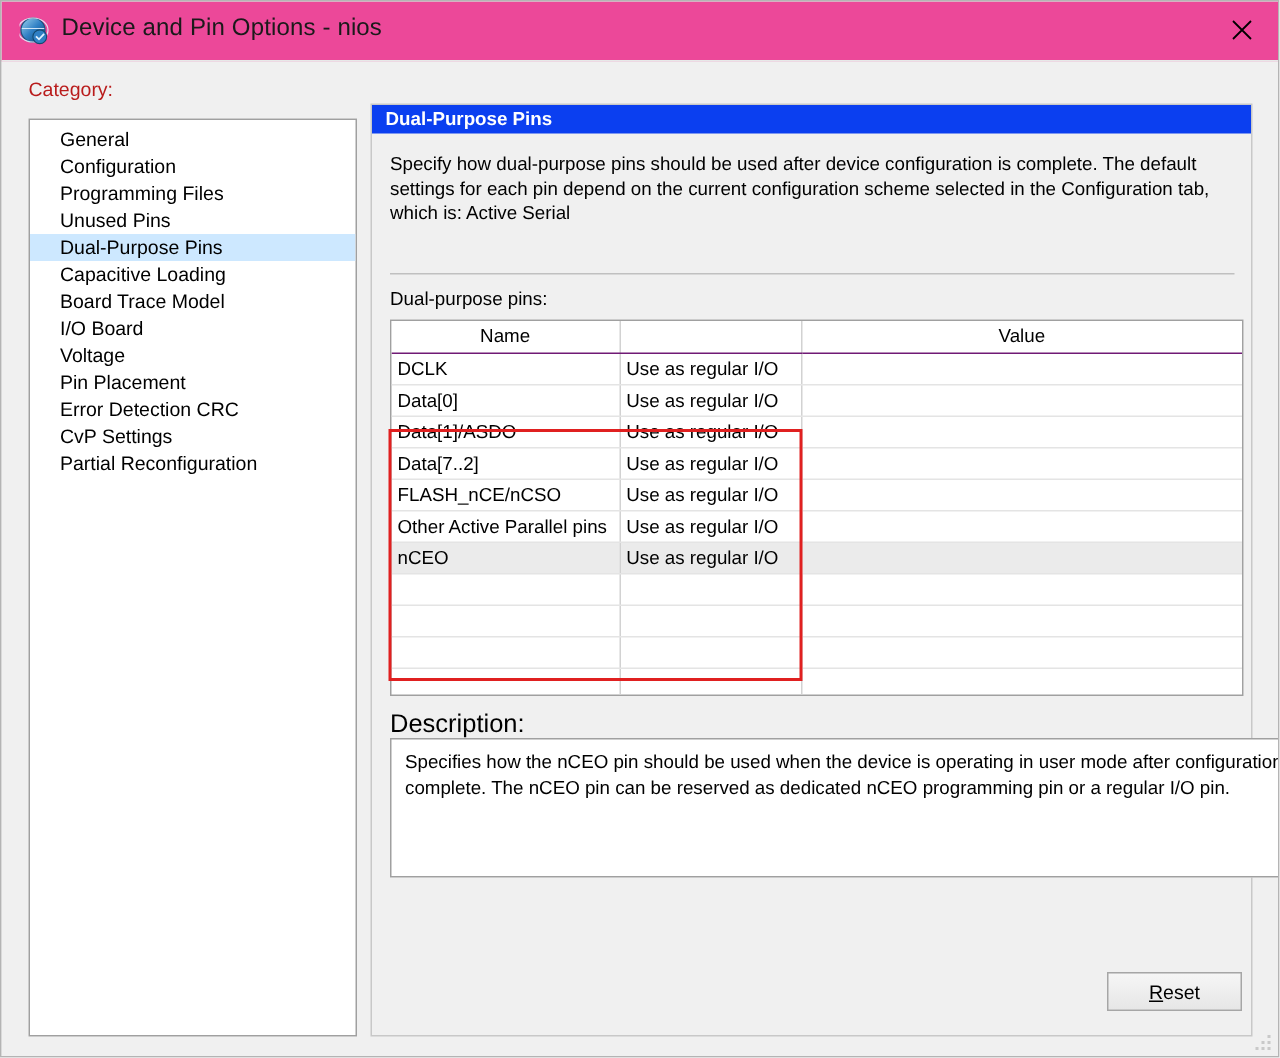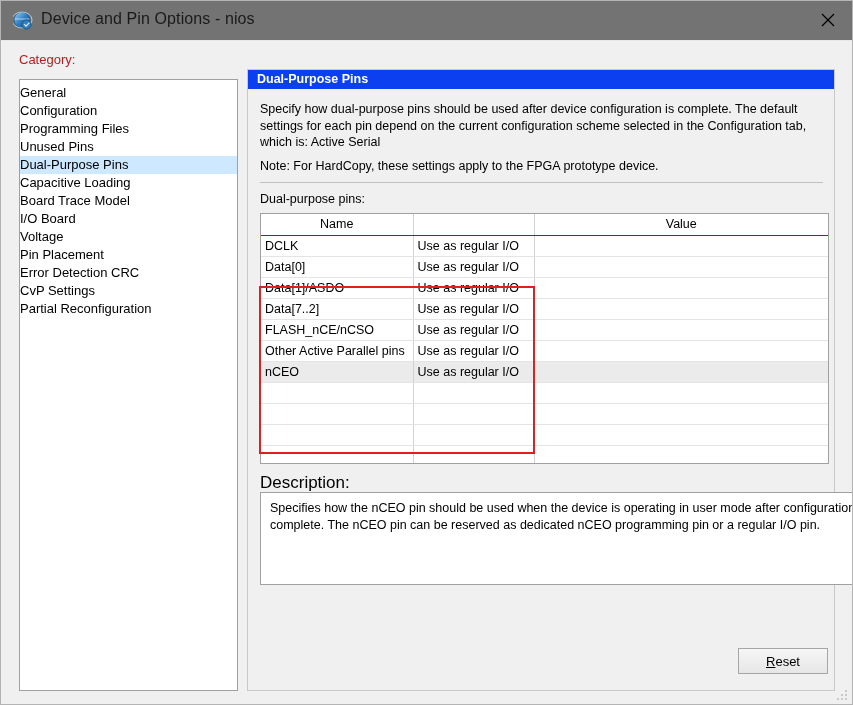--- a/index.html
+++ b/index.html
@@ -18,21 +18,21 @@
     width: 853px; height: 705px;
     background: #f0f0f0;
     border: 1px solid #b4b4b4;
     overflow: hidden;
   }
 
   
   #titlebar {
     position: absolute; left: 0; top: 0;
     width: 851px; height: 40px;
-    background: #737373;
+    background: #ec4899;
     border-bottom: 1px solid #e8e8e8;
     padding-left: 25px;
   }
   #app-icon {
     position: absolute; left: 12px; top: 10px;
     width: 20px; height: 20px;
   }
   #title-text {
     position: absolute; left: 40px; top: 9px;
     font-size: 16px; color: #1a1a1a;
@@ -61,20 +61,21 @@
   #category-list {
     position: absolute; left: 18px; top: 38px;
     width: 219px; height: 612px;
     background: #ffffff;
     border: 1px solid #a0a0a0;
     overflow: hidden;
   }
   .cat-item {
     height: 18px;
     line-height: 18px;
+    padding-left: 20px;
     font-size: 13px;
     color: #000;
     white-space: nowrap;
     cursor: default;
   }
   .cat-item.selected { background: #cde8ff; }
 
   
   #right-panel {
     position: absolute; left: 246px; top: 28px;
@@ -263,21 +264,20 @@
       <div class="cat-item">Error Detection CRC</div>
       <div class="cat-item">CvP Settings</div>
       <div class="cat-item">Partial Reconfiguration</div>
     </div>
 
     <div id="right-panel">
 
       <div id="panel-header">Dual-Purpose Pins</div>
 
       <div id="desc-para">Specify how dual-purpose pins should be used after device configuration is complete. The default settings for each pin depend on the current configuration scheme selected in the Configuration tab, which is:  Active Serial</div>
-      <div id="note-para">Note: For HardCopy, these settings apply to the FPGA prototype device.</div>
       <div id="hr-sep"></div>
       <div id="pins-label">Dual-purpose pins:</div>
 
       <div id="pins-table-wrap">
         <table id="pins-table">
           <thead>
             <tr>
               <th class="col-name" colspan="1">Name</th>
               <th class="col-val"></th>
               <th class="col-value-hdr">Value</th>

